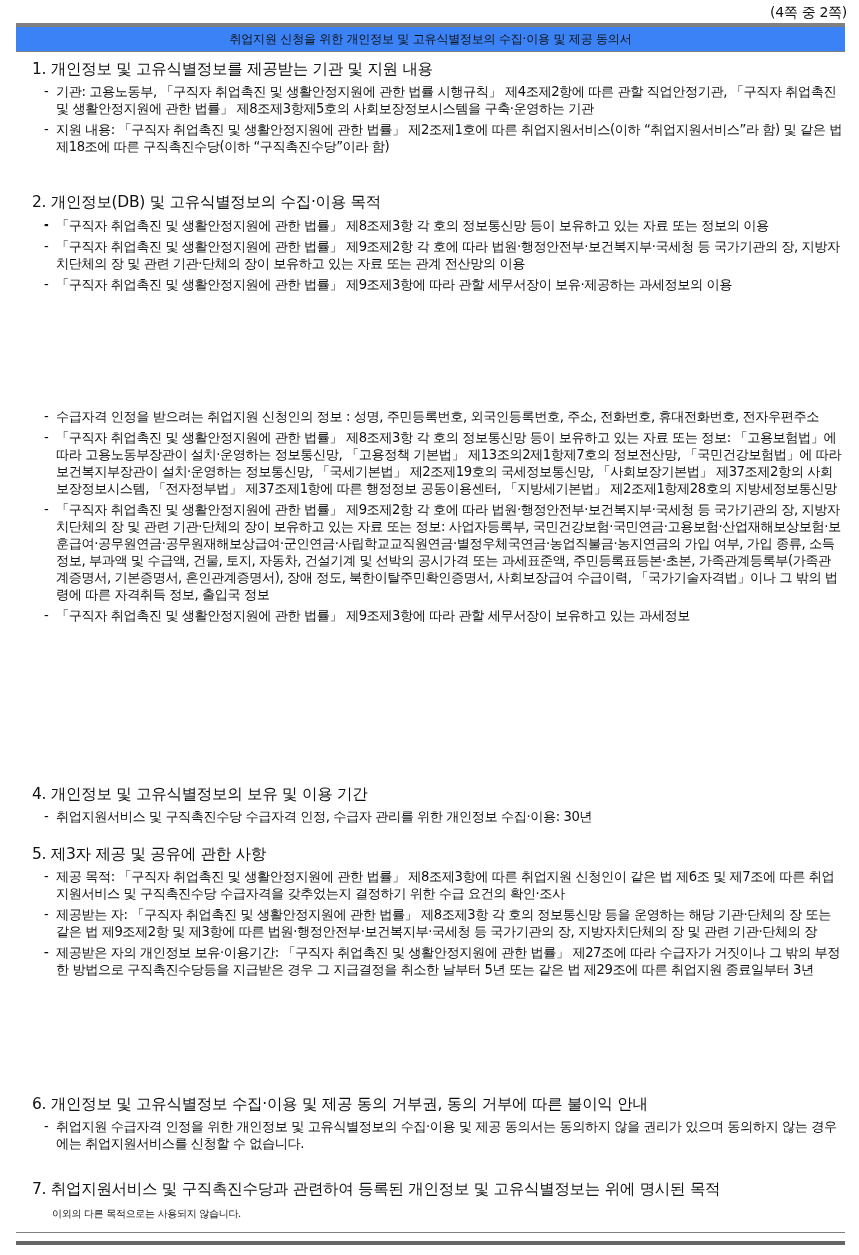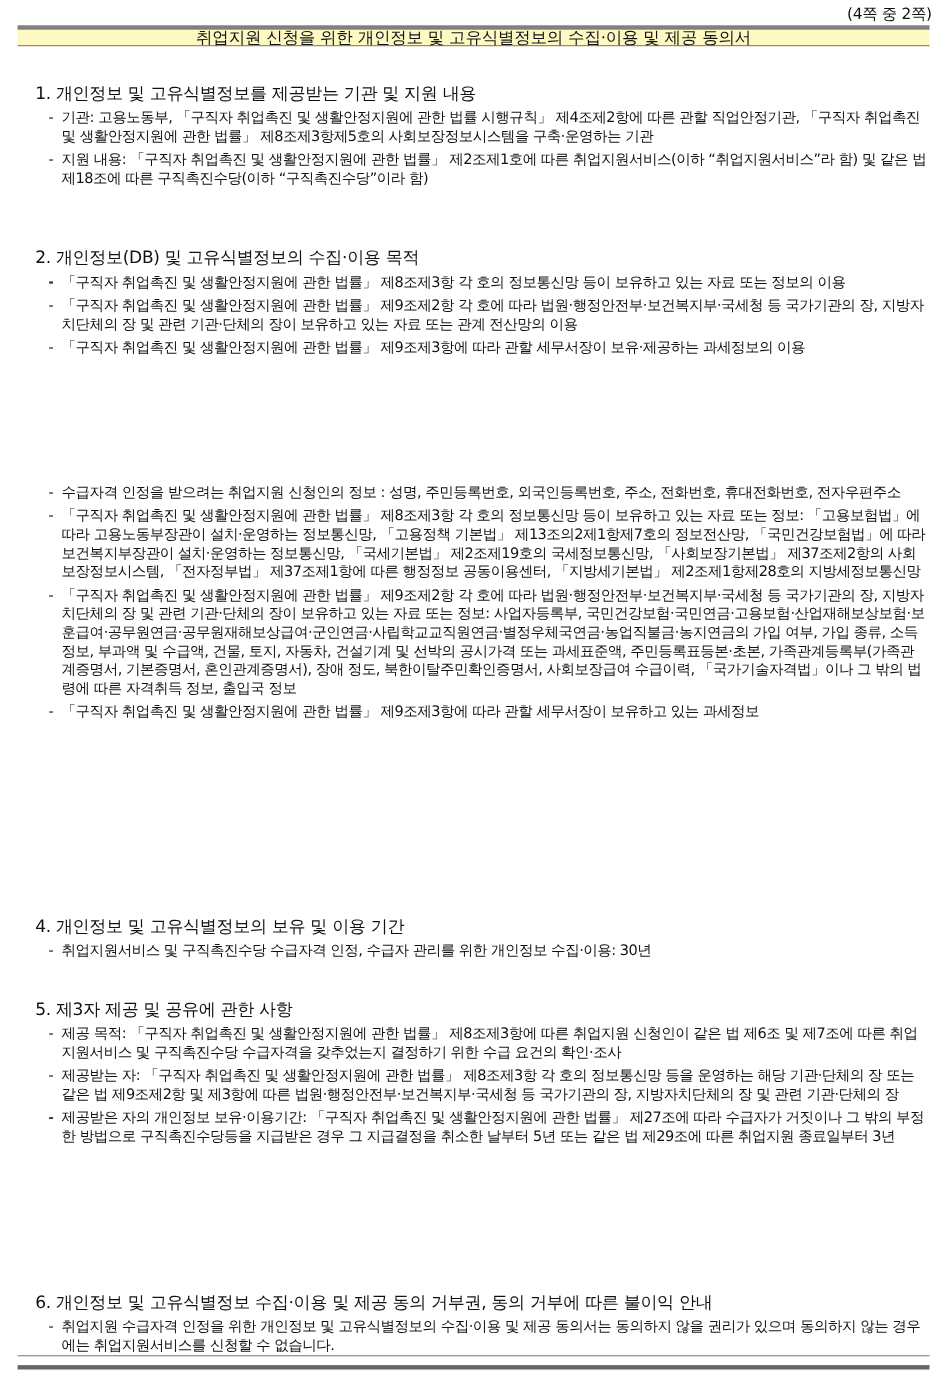--- a/index.html
+++ b/index.html
@@ -1,25 +1,25 @@
 <!DOCTYPE html>
 <html><head>
 <meta charset="utf-8">
 <style>
   html, body { margin:0; padding:0; background:#ffffff; }
   body { width:859px; height:1255px; position:relative; overflow:hidden;
          font-family:"DejaVu Sans", "Liberation Sans", sans-serif; color:#111; }
   .page-num { position:absolute; top:4px; right:12px; font-size:14px; letter-spacing:-0.3px; }
-  .title-bar { position:absolute; left:16px; top:23px; width:829px; height:19px;
-               background:#fef9c3; border-top:4px solid #808080; border-bottom:1px solid #808080;
+  .title-bar { position:absolute; left:16px; top:23px; width:829px; height:29px;
+               background:#3b82f6; border-top:4px solid #808080; border-bottom:1px solid #808080;
                box-sizing:border-box; display:flex; align-items:center; justify-content:center;
-               font-size:15px; letter-spacing:-0.2px; }
+               font-size:12px; letter-spacing:-0.2px; }
   .content { position:absolute; left:16px; top:58px; width:829px; }
   .section { margin:0; }
-  .section h2 { font-size:15.5px; font-weight:normal; margin:16px 0 3px 16px; line-height:22px; letter-spacing:-0.3px; }
+  .section h2 { font-size:15.5px; font-weight:normal; margin:0 0 3px 16px; line-height:22px; letter-spacing:-0.3px; }
   .item { position:relative; margin:0 0 4px 28px; padding-left:12px; font-size:13.2px; line-height:17px;
           letter-spacing:-0.45px; width:786px; }
   .item .dash { position:absolute; left:0; top:0; }
   .s1 { height:133px; }
   .s2 { height:217px; }
   .s3 { height:375px; }
   .s4 { height:60px; }
   .s5 { height:250px; }
   .s6 { height:85px; }
   .s7 h2 { margin-left:16px; }

